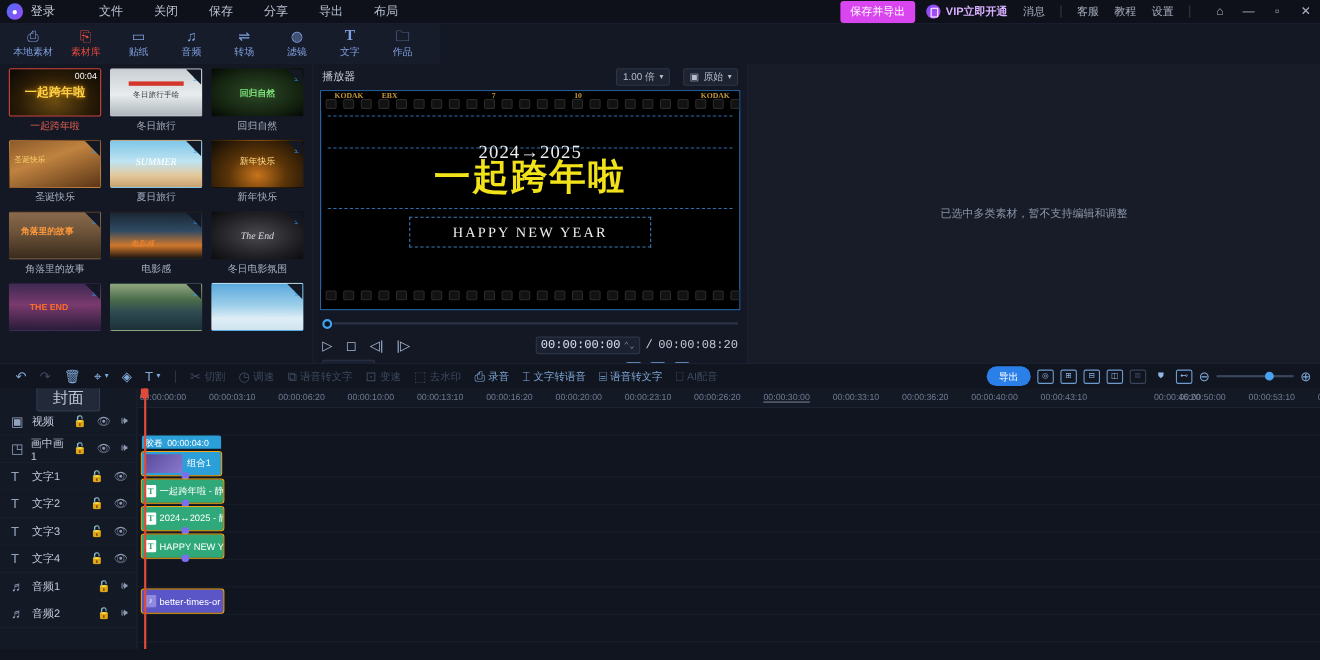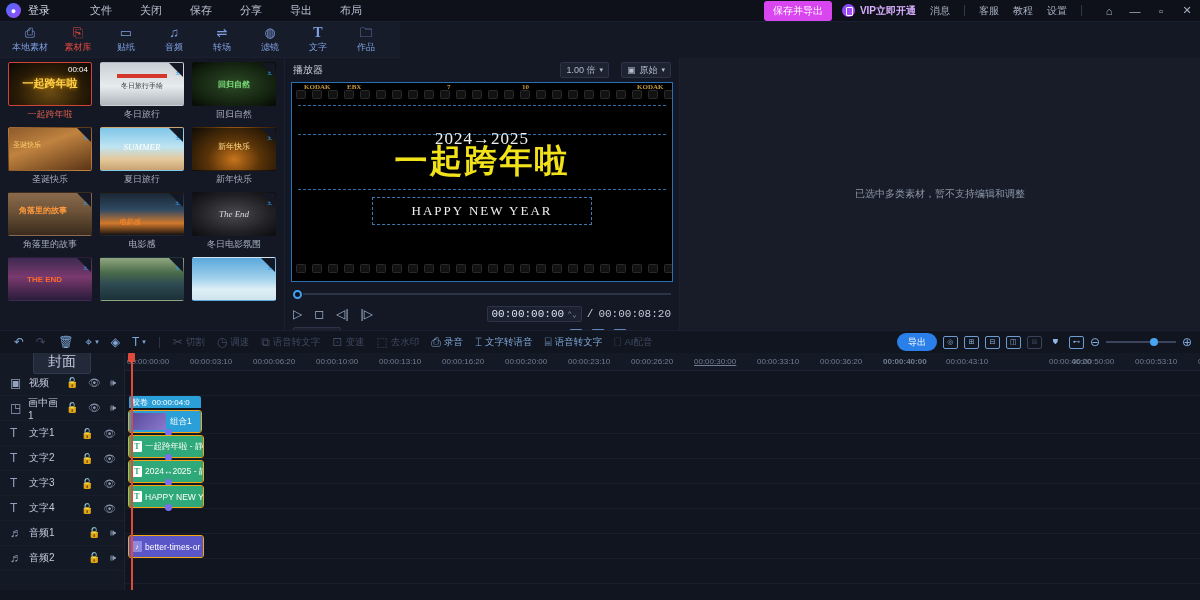--- a/index.html
+++ b/index.html
@@ -696,21 +696,21 @@
             <span class="rtick" style="left: 128px;">00:00:06:20</span>
             <span class="rtick" style="left: 191px;">00:00:10:00</span>
             <span class="rtick" style="left: 254px;">00:00:13:10</span>
             <span class="rtick" style="left: 317px;">00:00:16:20</span>
             <span class="rtick" style="left: 380px;">00:00:20:00</span>
             <span class="rtick" style="left: 443px;">00:00:23:10</span>
             <span class="rtick" style="left: 506px;">00:00:26:20</span>
             <span class="rtick" style="left: 569px; text-decoration: underline;">00:00:30:00</span>
             <span class="rtick" style="left: 632px;">00:00:33:10</span>
             <span class="rtick" style="left: 695px;">00:00:36:20</span>
-            <span class="rtick" style="left: 758px; font-weight: bold;">00:00:40:00</span>
+            <span class="rtick" style="left: 758px;">00:00:40:00</span>
             <span class="rtick" style="left: 821px;">00:00:43:10</span>
             <span class="rtick" style="left: 924px; text-align: center;">00:00:46:20</span>
             <span class="rtick" style="left: 947px;">00:00:50:00</span>
             <span class="rtick" style="left: 1010px;">00:00:53:10</span>
             <span class="rtick" style="left: 1073px;">00:00:56:20</span>
           </div>
         <div class="tracks" id="tracks">
             <div class="trow"></div>
             <div class="trow" style="margin-top: 13px;">
               <div class="clip-hdr" style="left: 4px; width: 72px;">

